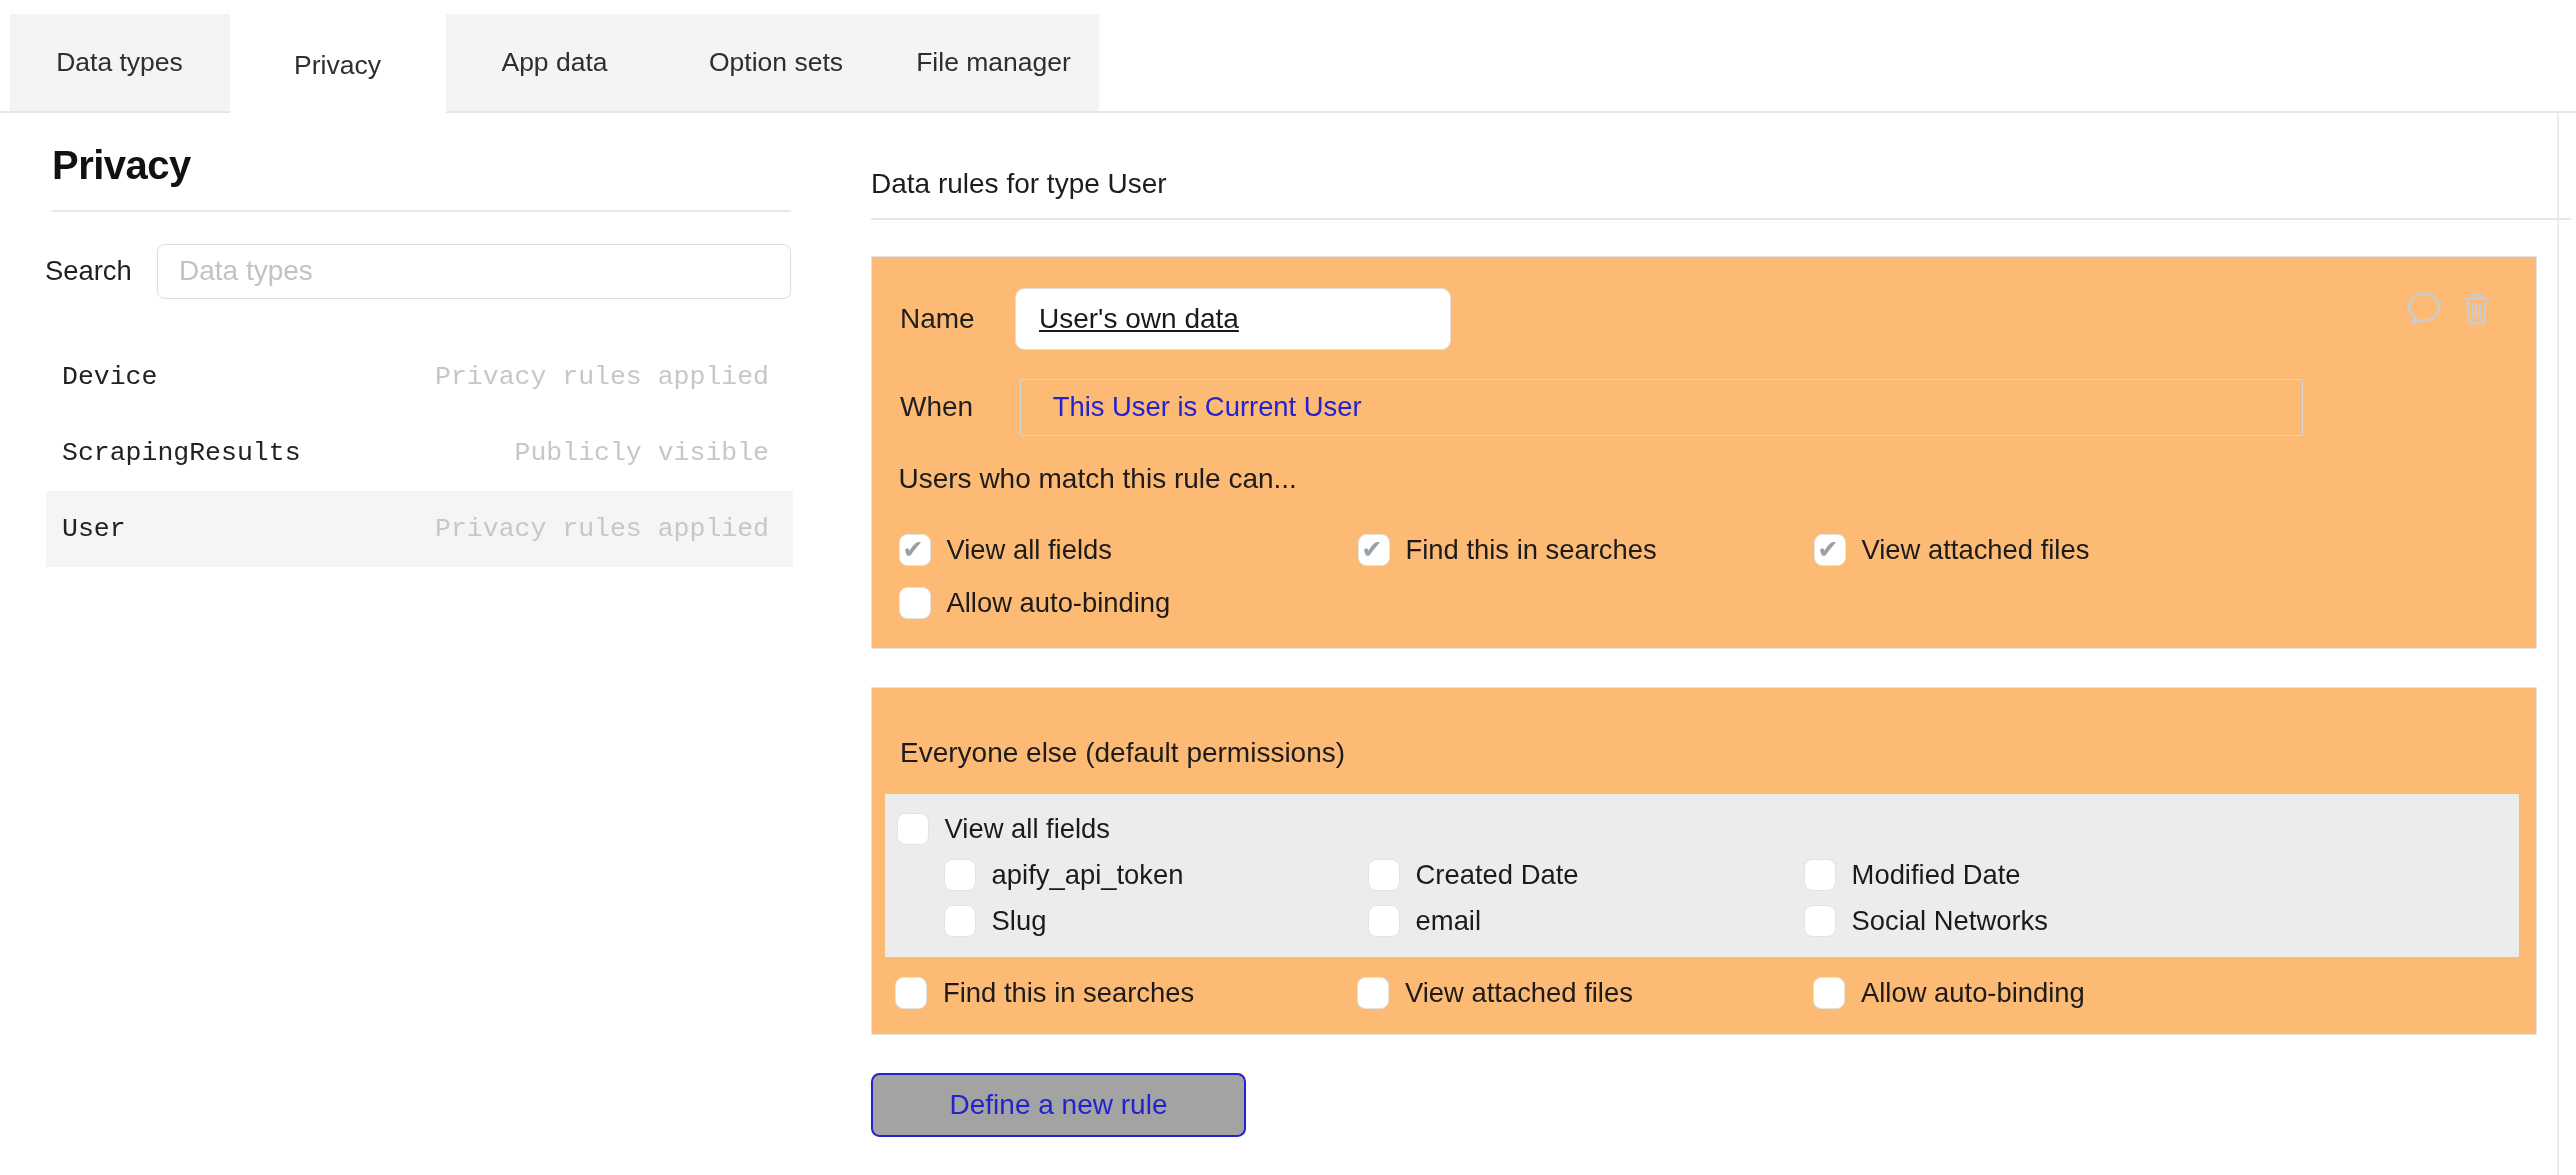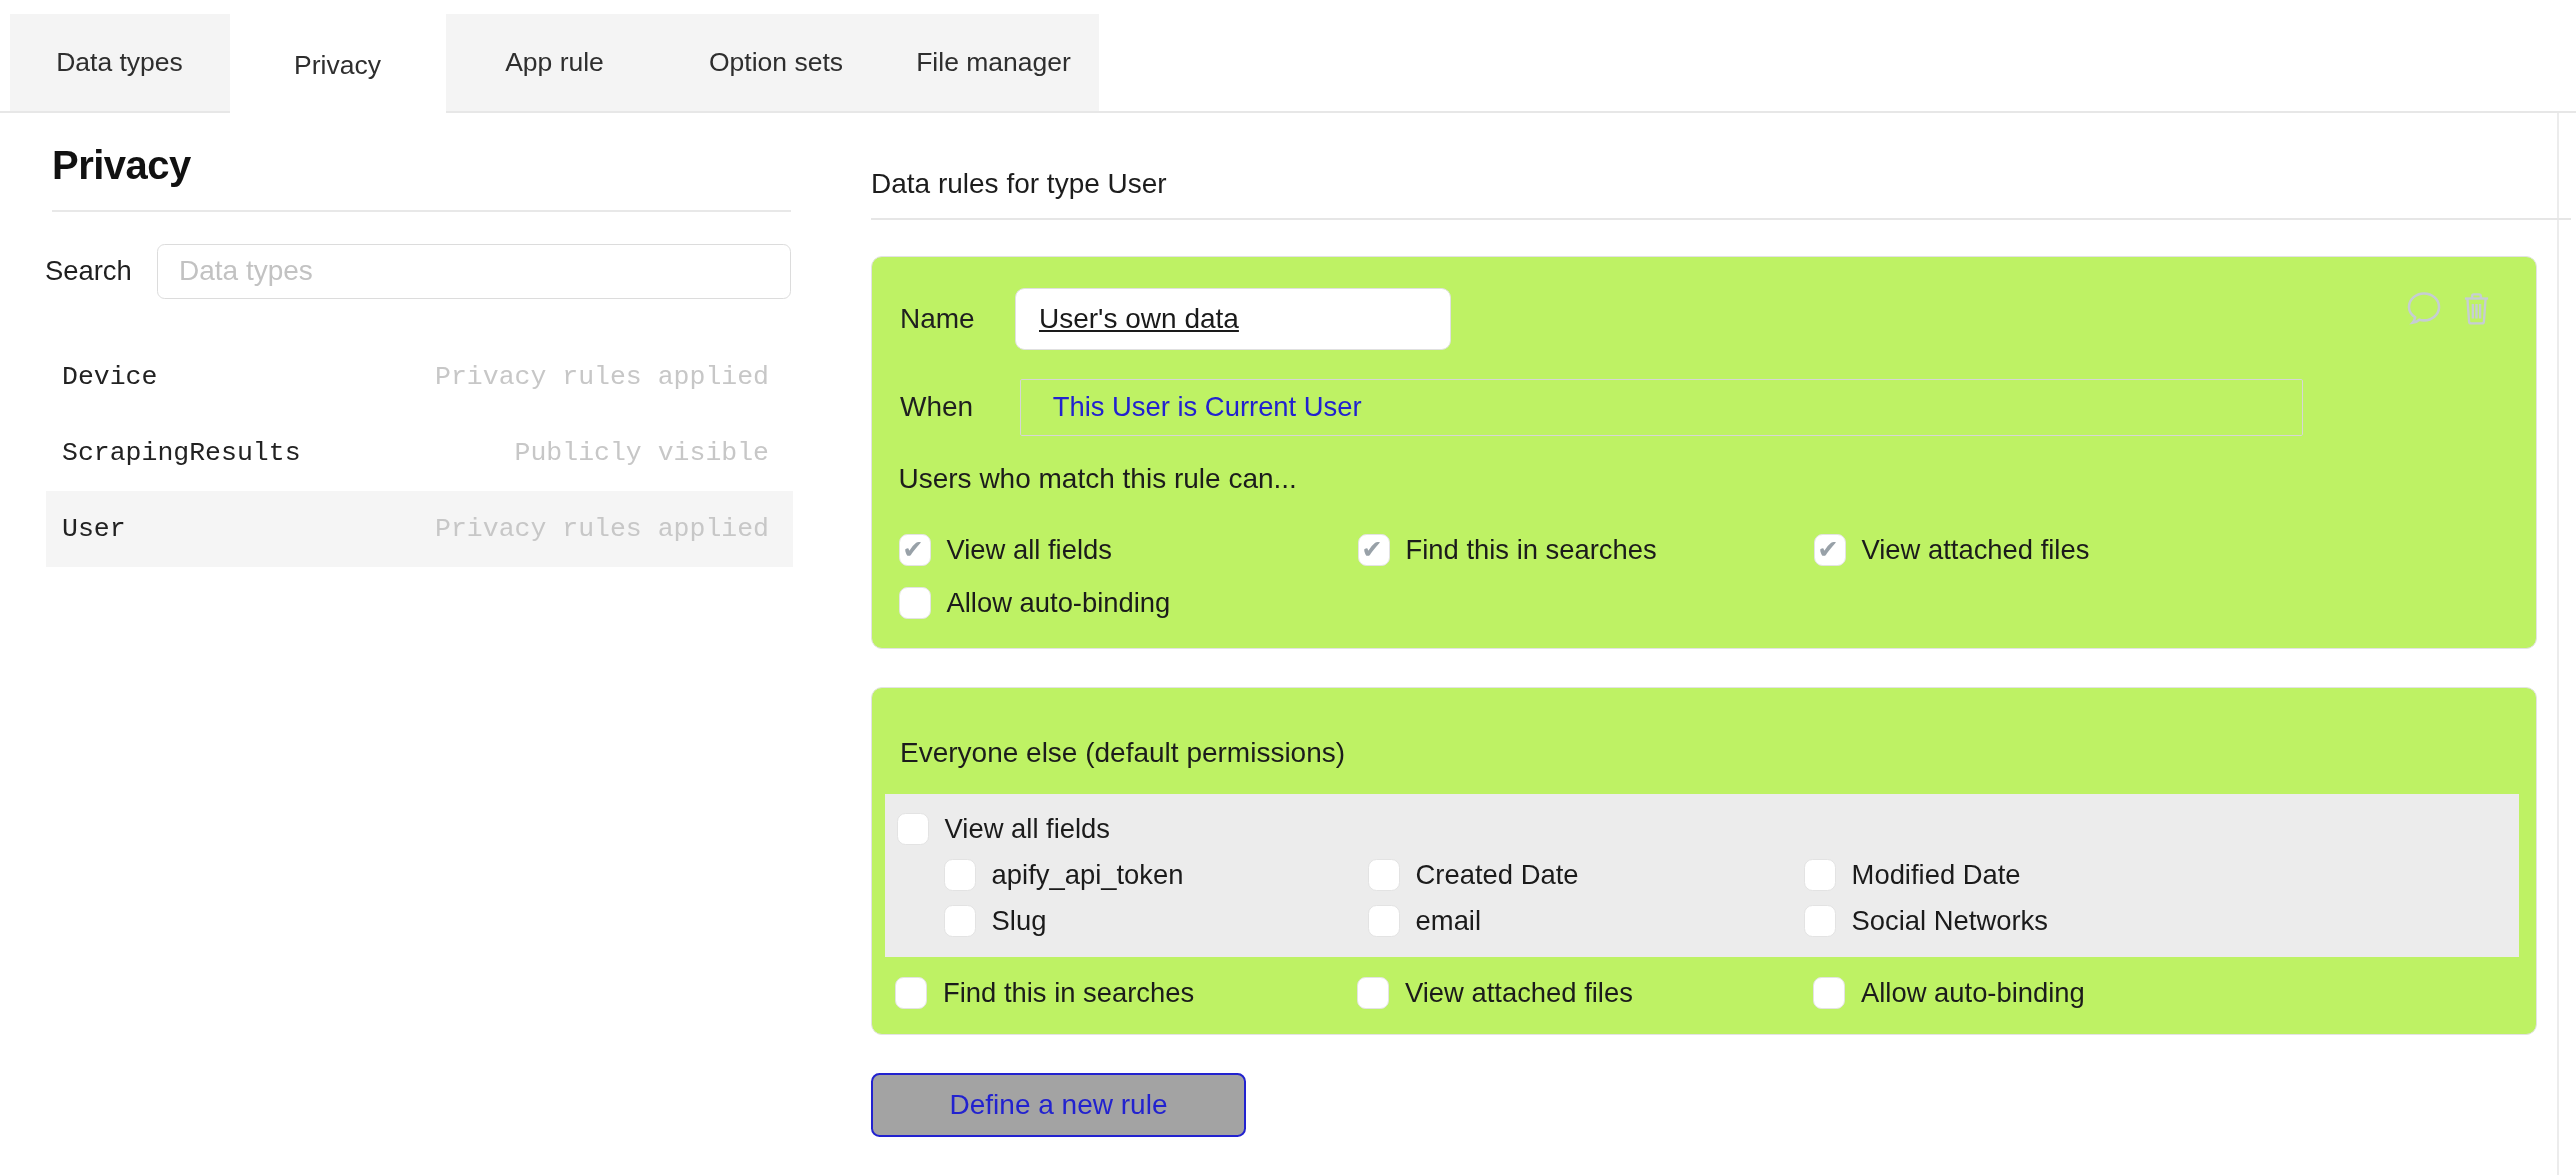--- a/index.html
+++ b/index.html
@@ -56,22 +56,22 @@
   .dt-row.selected { background: #f5f5f5; }
   .dt-name { color: #222; }
   .dt-status { color: #c7c7c7; }
 
   
   .main { position: absolute; left: 827px; top: 126px; width: 1749px; margin-left: 44px; }
   .main-heading { margin-top: 40px; font-size: 28px; color: #1d1d1d; line-height: 36px; }
   .main-divider { margin-top: 16px; width: 1700px; height: 1.9px; background: #e6e6e6; }
 
   .card {
-    width: 1666px; background: #bef264;
-    border: 1.9px solid #e3e3e3; border-radius: 11px;
+    width: 1666px; background: #fdba74;
+    border: 1.9px solid #e3e3e3; border-radius: 0;
     position: relative;
   }
   .rule-card { margin-top: 36px; height: 393px; }
   .default-card { margin-top: 38px; height: 348px; }
 
   .card-icons { position: absolute; top: 34px; right: 45px; display: flex; align-items: center; gap: 19px; }
   .icon-btn { cursor: pointer; line-height: 0; }
 
   .form-row { display: flex; align-items: center; }
   .row-name { margin: 31px 0 0 28px; }
@@ -144,21 +144,21 @@
 <div class="vscroll-line"></div>
 
 <div class="tabbar">
   <div class="tab" style="width:220px">
       <span>Data types</span>
     </div>
   <div class="tab active" style="width:216px">
       <span>Privacy</span>
     </div>
   <div class="tab" style="width:218px">
-      <span>App rule</span>
+      <span>App data</span>
     </div>
   <div class="tab" style="width:225px">
       <span>Option sets</span>
     </div>
   <div class="tab" style="width:210px">
       <span>File manager</span>
     </div>
 </div>
 
 <div class="sidebar">

